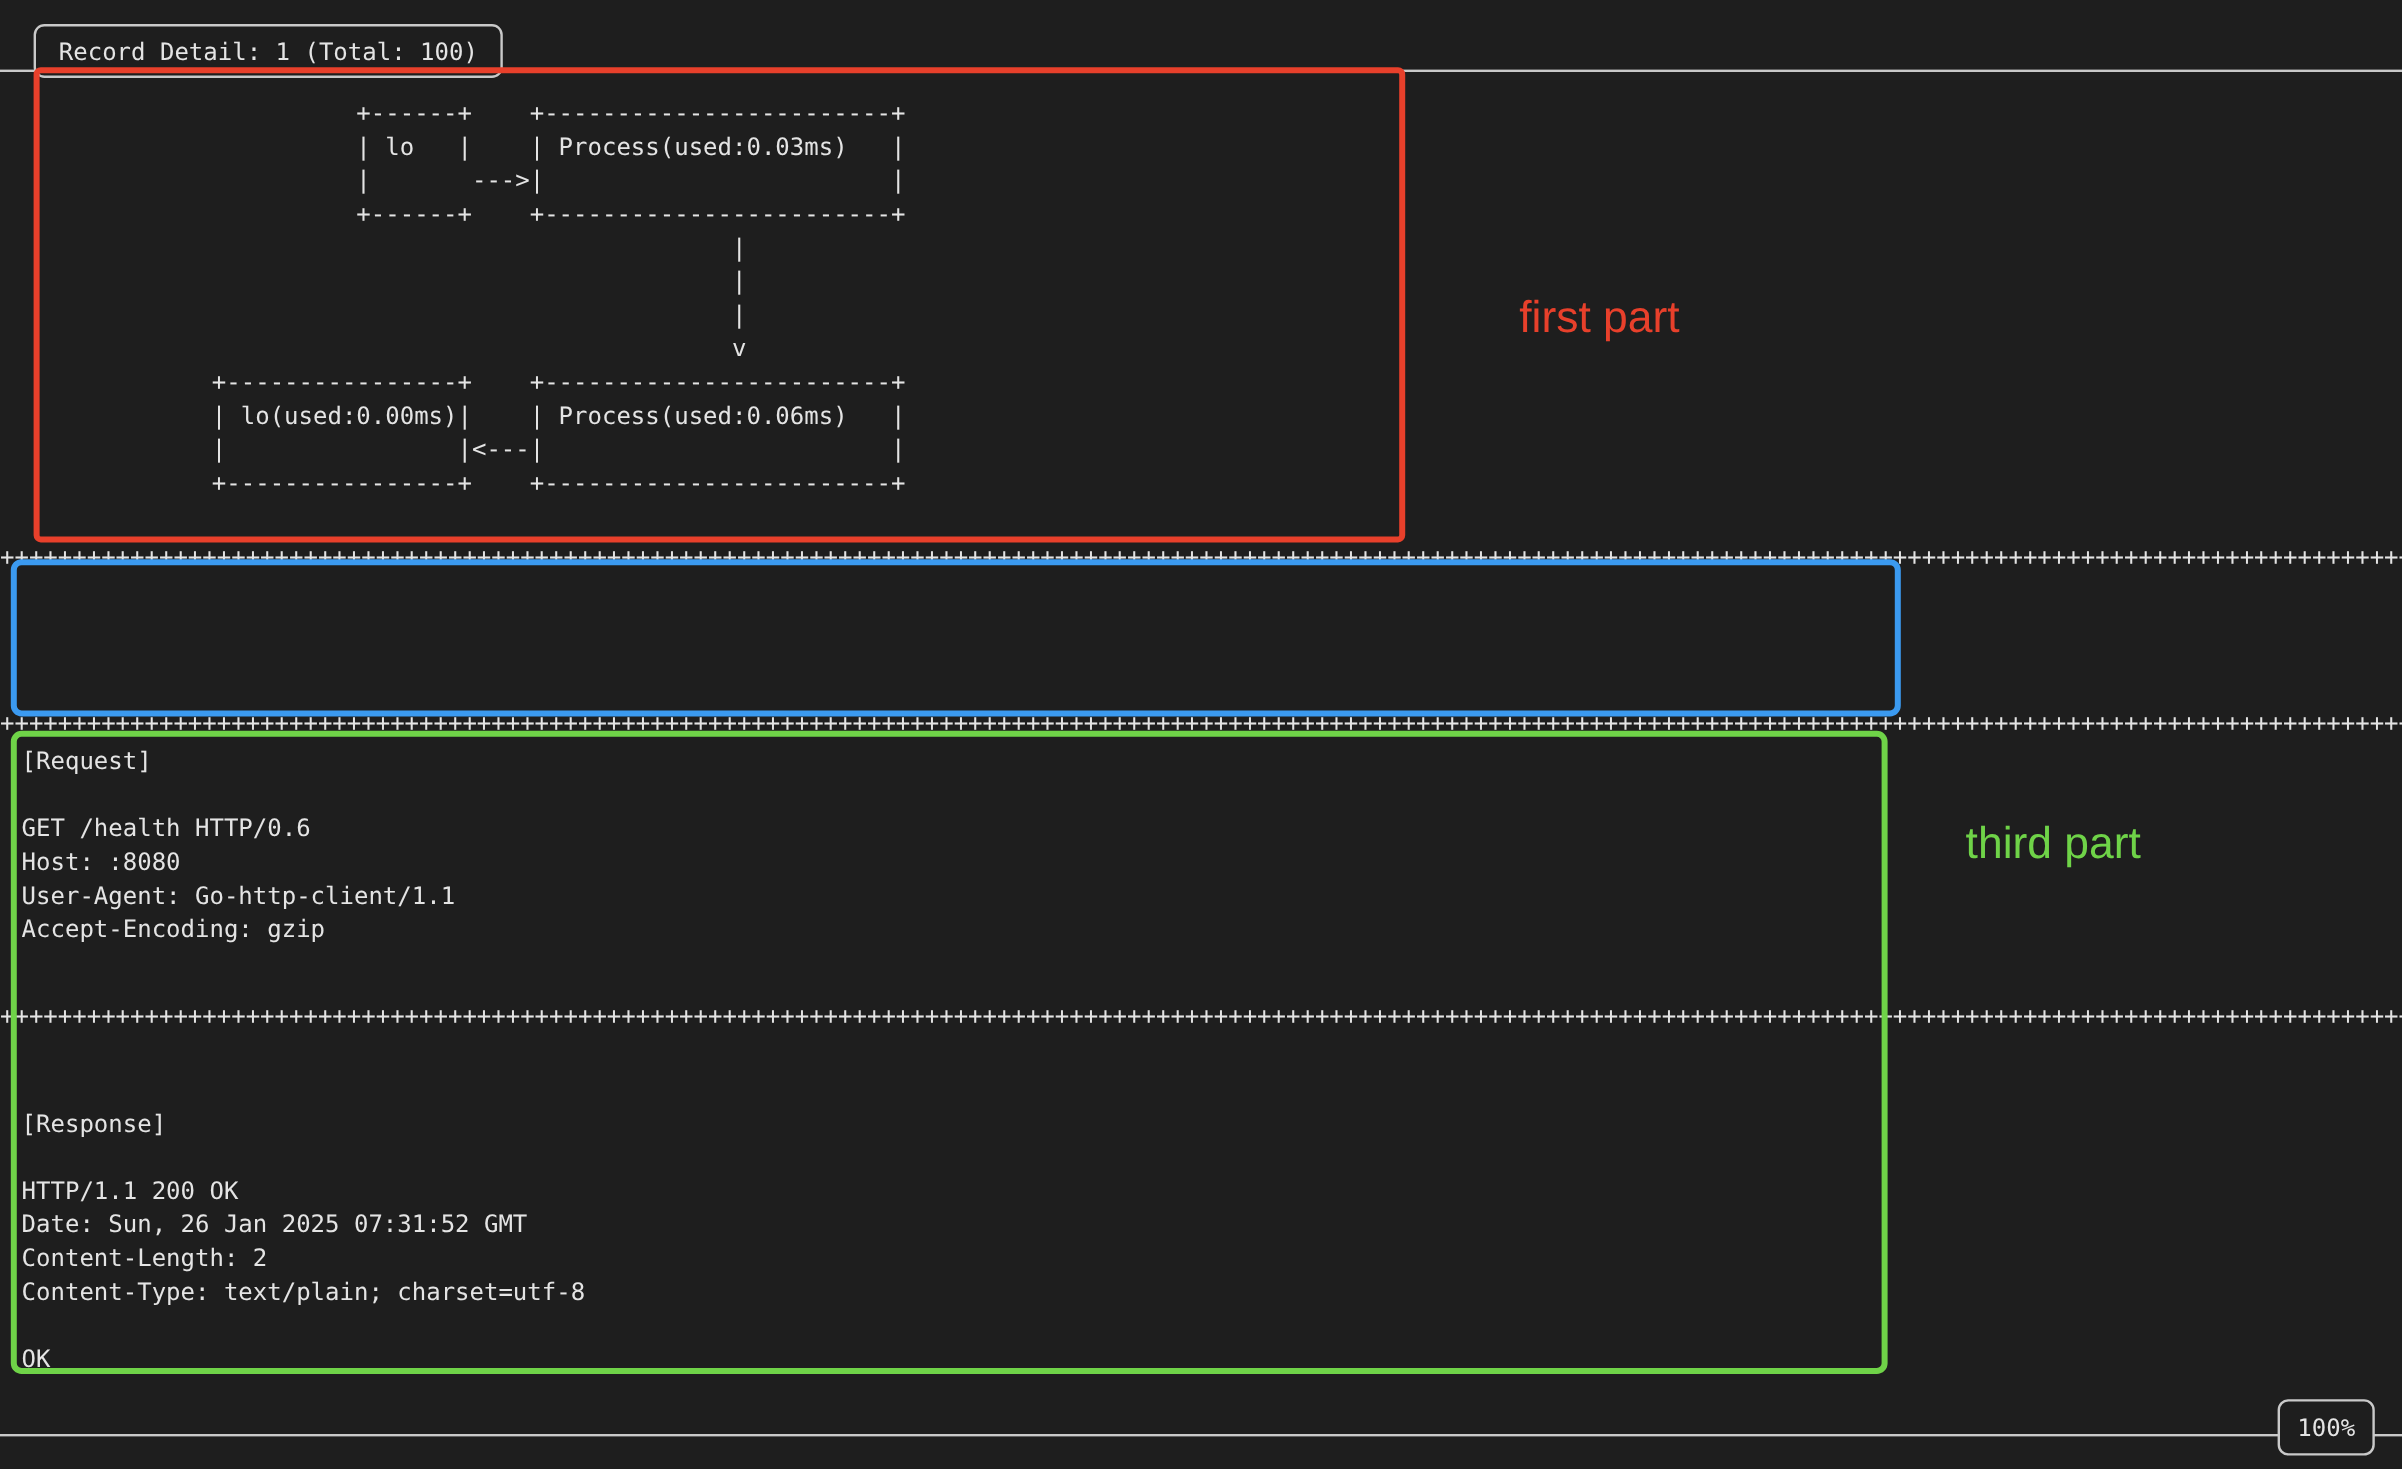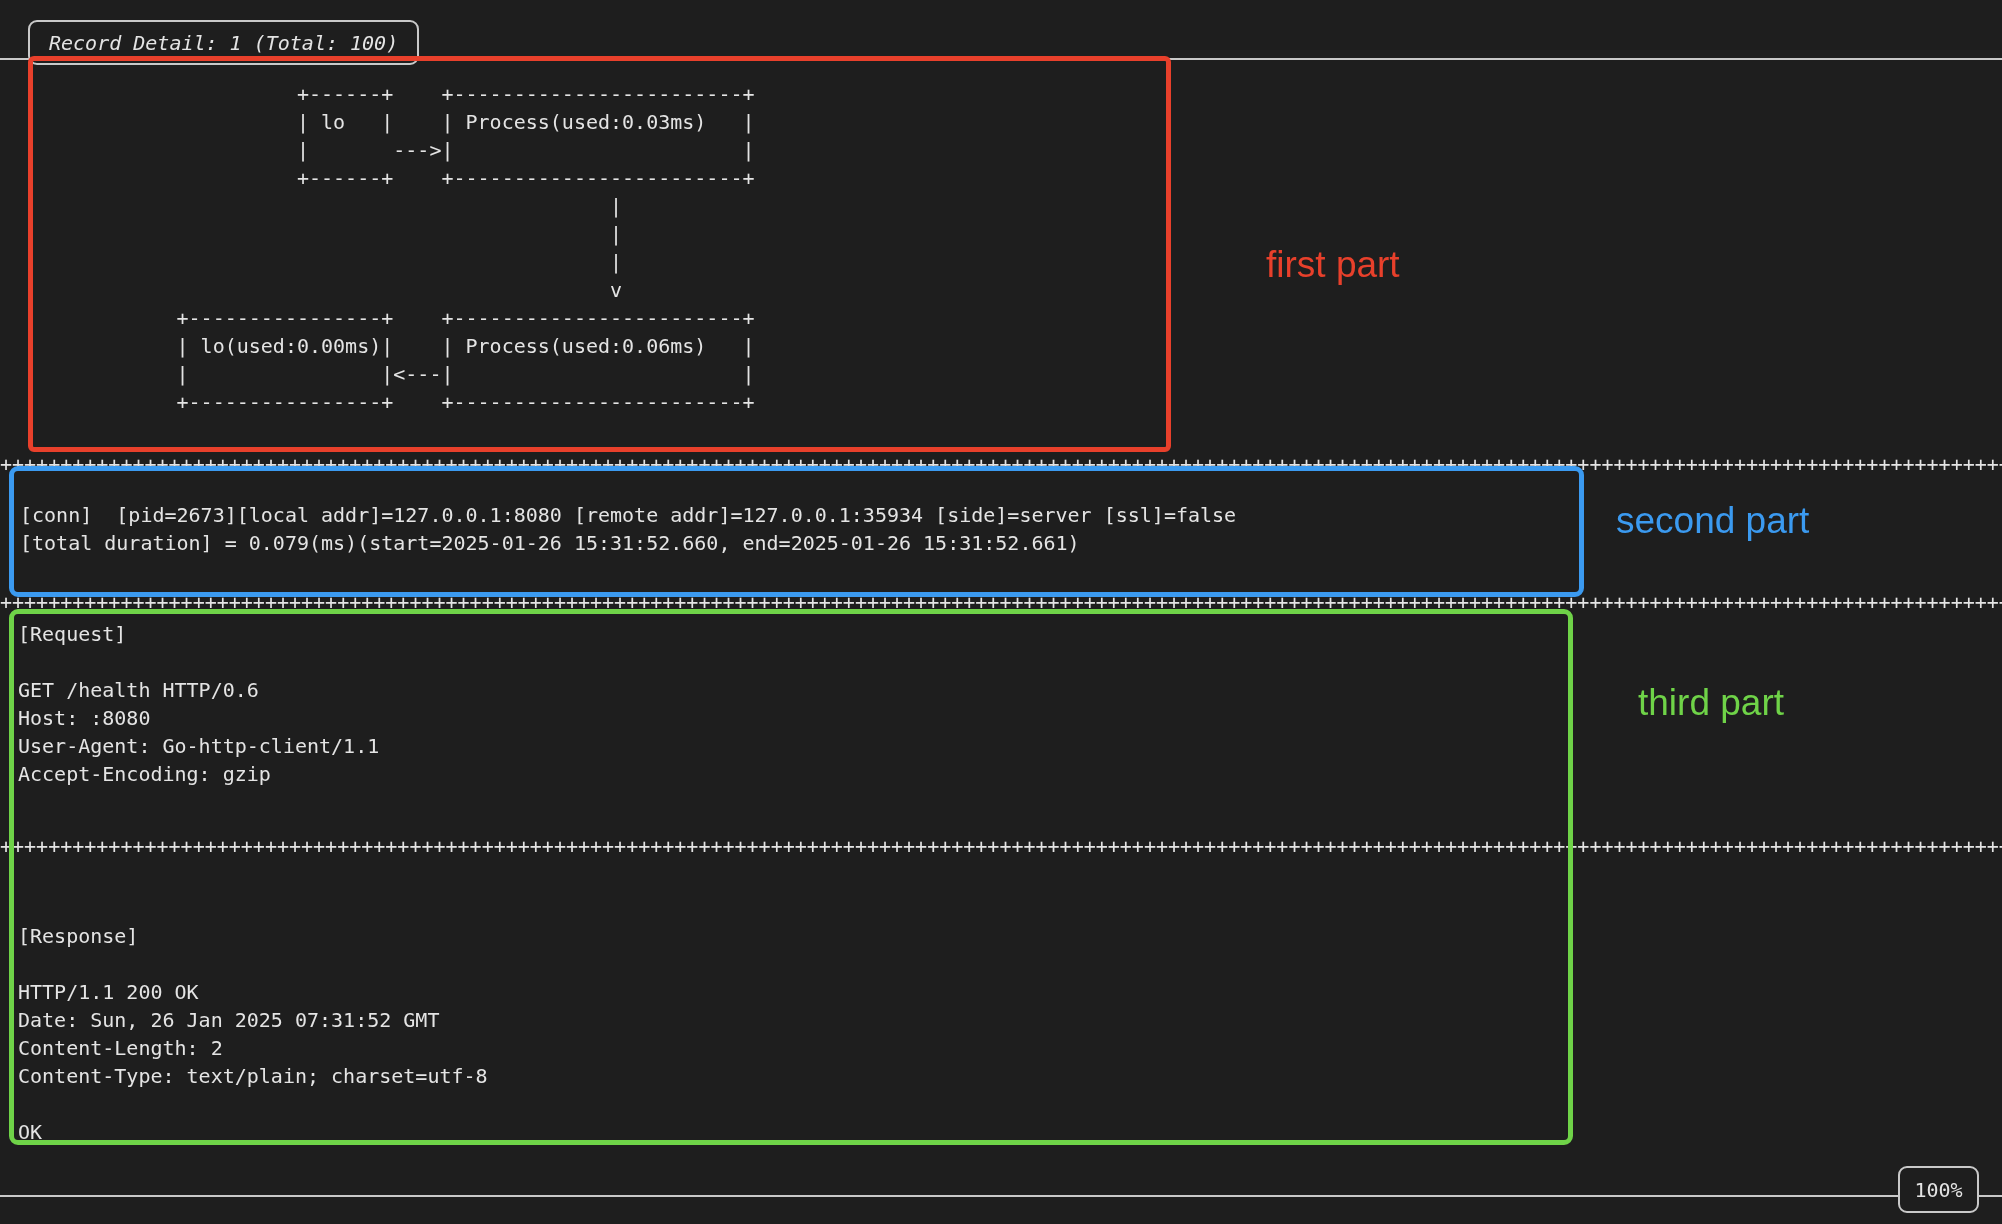--- a/index.html
+++ b/index.html
@@ -29,21 +29,21 @@
   }
   .title-box {
     position: absolute; left: 28px; top: 20px; height: 45px;
     border: 2px solid var(--frame, #c9c9c9);
     border-radius: 9px;
     background: var(--bg, #1e1e1e);
     display: flex; align-items: center;
     padding: 0 19px;
     z-index: 3;
   }
-  .title-box span { font-size: 20px; color: var(--text, #e4e4e4); white-space: pre; font-style: italic; }
+  .title-box span { font-size: 20px; color: var(--text, #e4e4e4); white-space: pre; }
   .diagram  { left: 20px; top: 80px; }
   .sep      { left: 0; line-height: 24px; width: 100%; overflow: hidden; }
   .sep1     { top: 452px; }
   .sep2     { top: 590px; }
   .sep3     { top: 834px; }
   .conn     { left: 20px; top: 501px; }
   .request  { left: 18px; top: 620px; }
   .response { left: 18px; top: 922px; }
   .bottomline {
     position: absolute; left: 0; top: 1195px;
@@ -103,22 +103,20 @@
                                                  |
                                                  |
                                                  v
              +----------------+    +------------------------+
              | lo(used:0.00ms)|    | Process(used:0.06ms)   |
              |                |&lt;---|                        |
              +----------------+    +------------------------+</pre>
 
     <pre class="mono sep sep1">++++++++++++++++++++++++++++++++++++++++++++++++++++++++++++++++++++++++++++++++++++++++++++++++++++++++++++++++++++++++++++++++++++++++++++++++++++++++++++++++++++++++++++++++</pre>
 
-    <pre class="mono conn">[conn]  [pid=2673][local addr]=127.0.0.1:8080 [remote addr]=127.0.0.1:35934 [side]=server [ssl]=false
-[total duration] = 0.079(ms)(start=2025-01-26 15:31:52.660, end=2025-01-26 15:31:52.661)</pre>
 
     <pre class="mono sep sep2">++++++++++++++++++++++++++++++++++++++++++++++++++++++++++++++++++++++++++++++++++++++++++++++++++++++++++++++++++++++++++++++++++++++++++++++++++++++++++++++++++++++++++++++++</pre>
 
     <pre class="mono request">[Request]
 
 GET /health HTTP/0.6
 Host: :8080
 User-Agent: Go-http-client/1.1
 Accept-Encoding: gzip</pre>
 
@@ -139,16 +137,15 @@
 
   <div class="progress-box">
     <span>100%</span>
   </div>
 
   <div class="rect red"></div>
   <div class="rect blue"></div>
   <div class="rect green"></div>
 
   <div class="label first">first part</div>
-  <div class="label second">second part</div>
   <div class="label third">third part</div>
 
 </div>
 
 </body></html>

